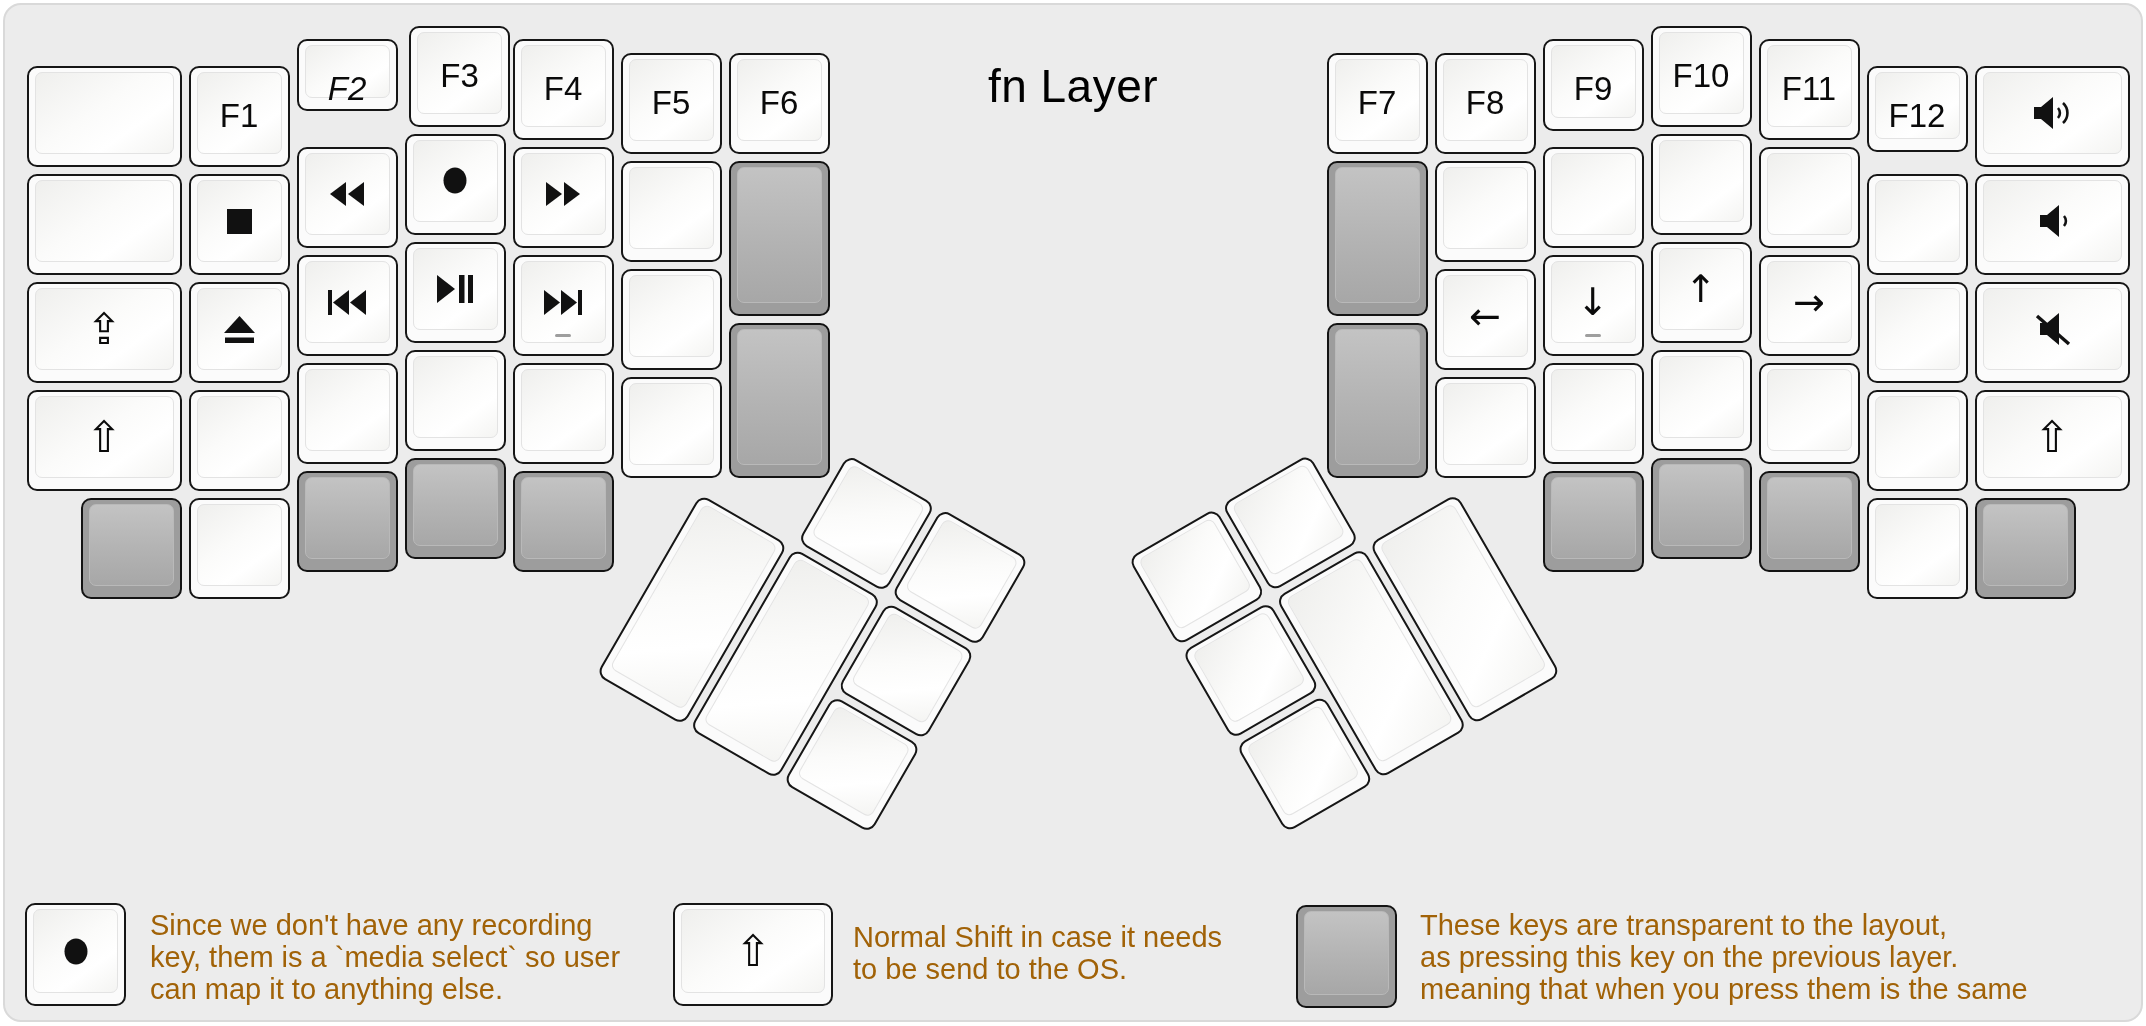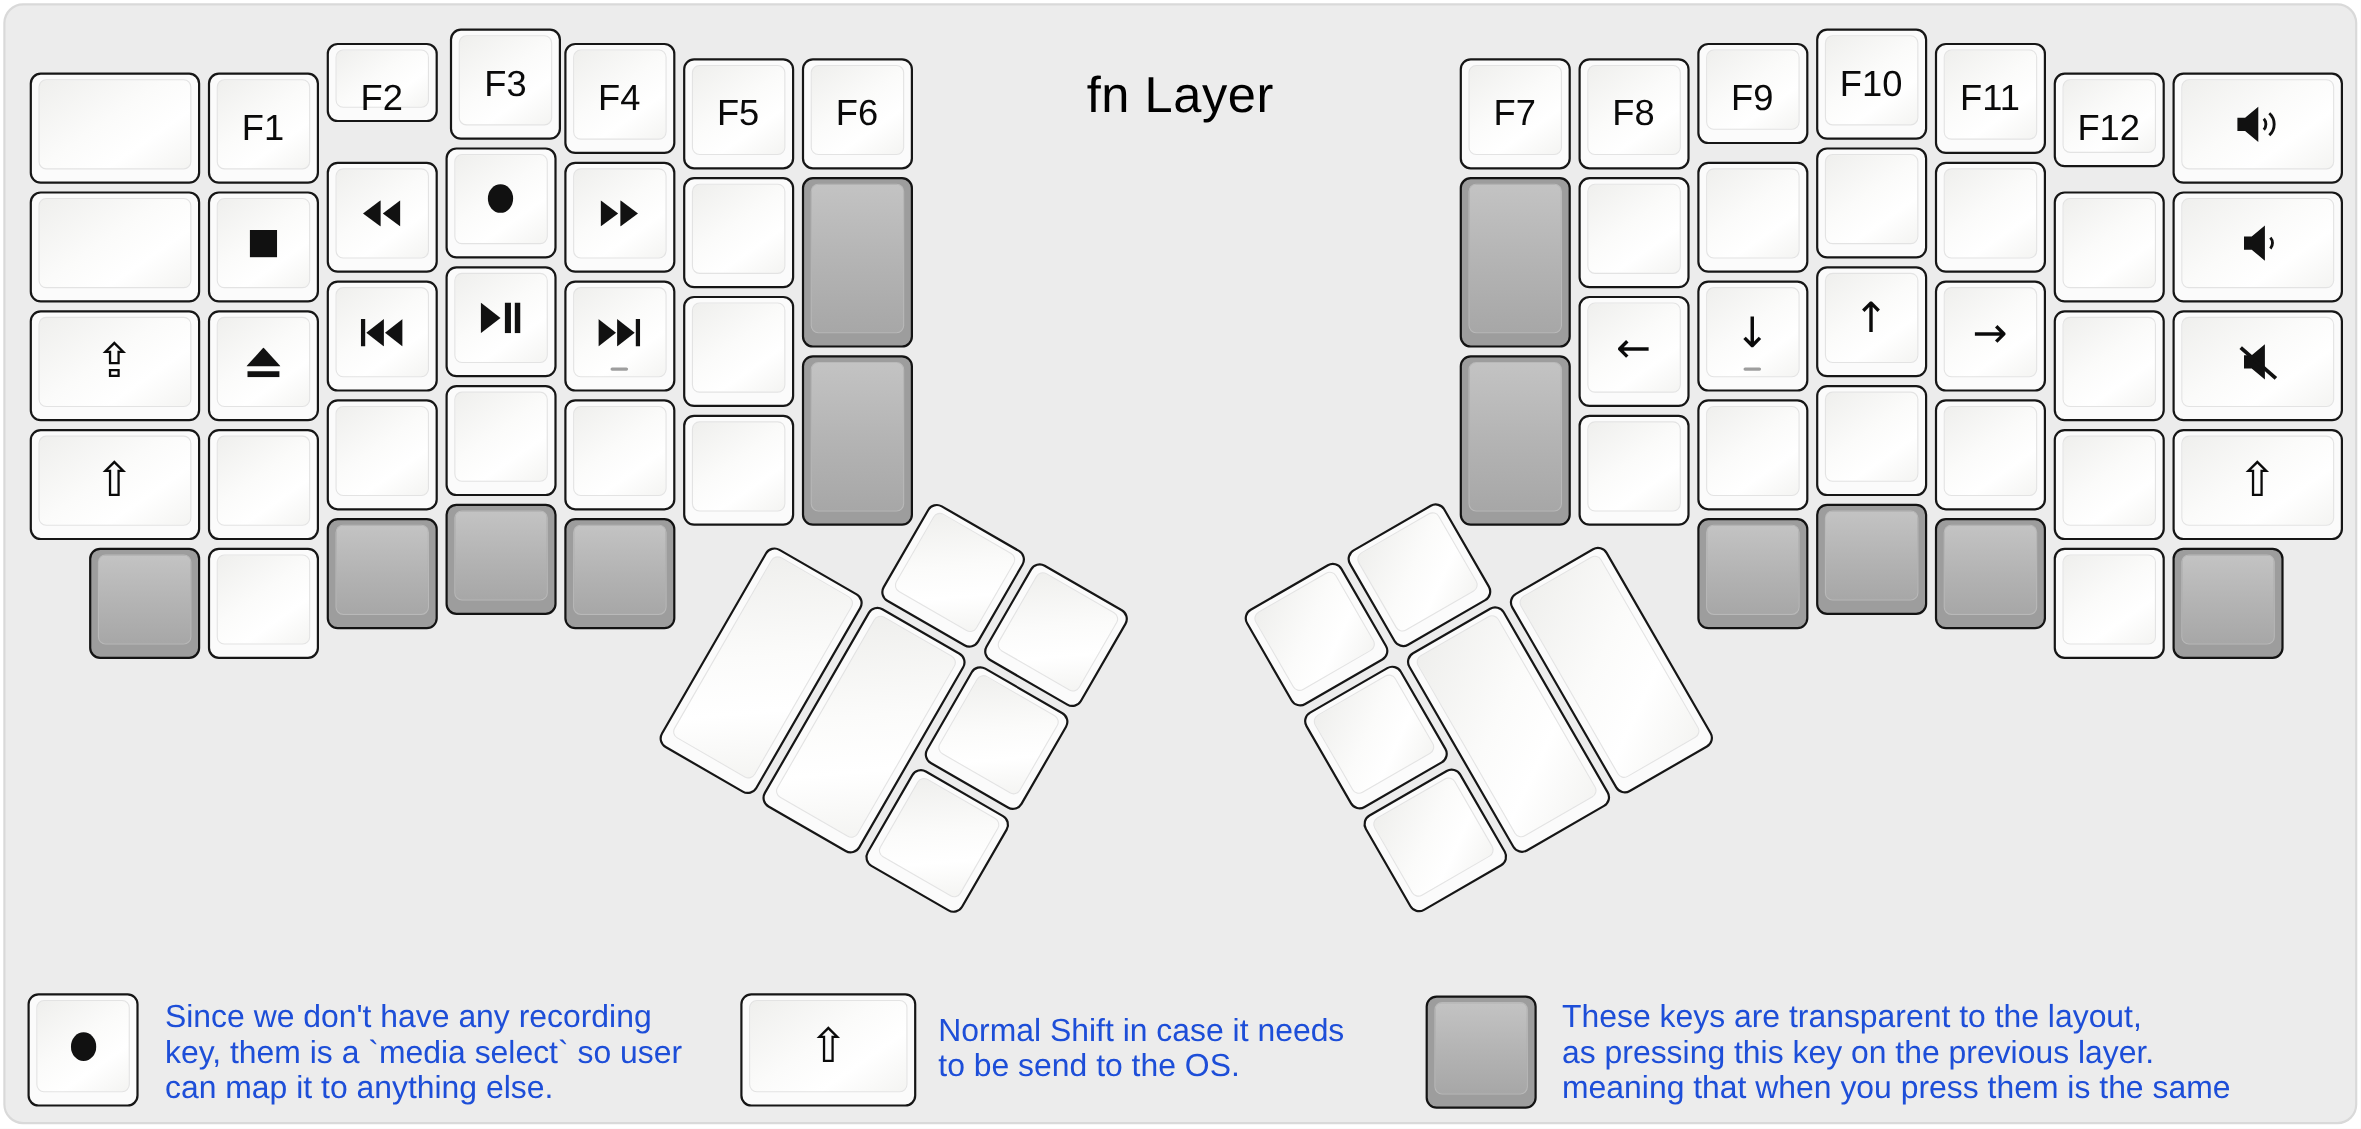--- a/index.html
+++ b/index.html
@@ -23,21 +23,21 @@
          display:flex;align-items:center;justify-content:center;}
   .kicon svg polygon,.kicon svg rect,.kicon svg ellipse{fill:#111;}
   .kicon svg path,.kicon svg line{stroke:#111;fill:none;}
   .kglyph{font-family:"DejaVu Sans",sans-serif;color:#0a0a0a;line-height:1;}
   .g-arrow{font-size:38px;}
   .g-shift{font-size:43px;}
   .homing{position:absolute;bottom:17px;left:50%;transform:translateX(-50%);
           width:16px;height:3px;background:#9e9e9e;border-radius:1.5px;}
   .thumb-cluster{position:absolute;width:324px;height:324px;}
   
-  .ltext{position:absolute;font-size:29px;line-height:32px;color:#1d4ed8;}
+  .ltext{position:absolute;font-size:29px;line-height:32px;color:#a16207;}
   .ltext span{display:block;}
 </style>
 </head>
 <body>
 
 <div class="panel">
   <div class="title">fn Layer</div>
 
   <div id="left-hand">
       <div class="key" style="left: 21.5px; top: 61px; width: 155px; height: 101px;">
@@ -80,21 +80,21 @@
             <svg width="31" height="27" viewBox="0 0 31 27">
               <polygon points="15.5,0 31,17 0,17"></polygon>
               <rect x="1" y="21.5" width="29" height="5.5"></rect>
             </svg>
           </div>
         </div>
       </div>
       <div class="key" style="left: 183.5px; top: 385px; width: 101px; height: 101px;">
         <div class="top"></div>
       </div>
-      <div class="key" style="left: 291.5px; top: 34px; width: 101px; height: 72px;">
+      <div class="key" style="left: 291.5px; top: 34px; width: 101px; height: 72px; font-style: italic;">
         <div class="top">
           <div class="klabel">F2</div>
         </div>
       </div>
       <div class="key" style="left: 291.5px; top: 142px; width: 101px; height: 101px;">
         <div class="top">
           <div class="kicon">
             <svg width="34" height="24" viewBox="0 0 34 24">
               <polygon points="16,0 16,24 0,12"></polygon>
               <polygon points="34,0 34,24 18,12"></polygon>

